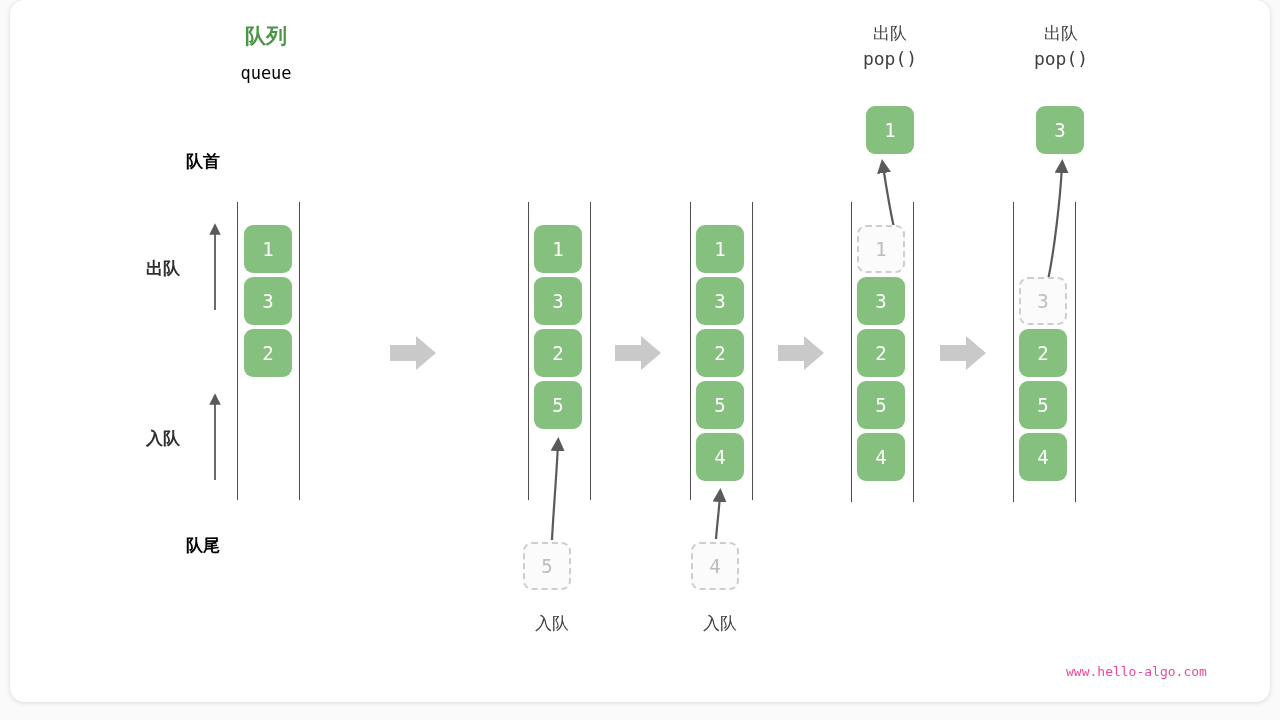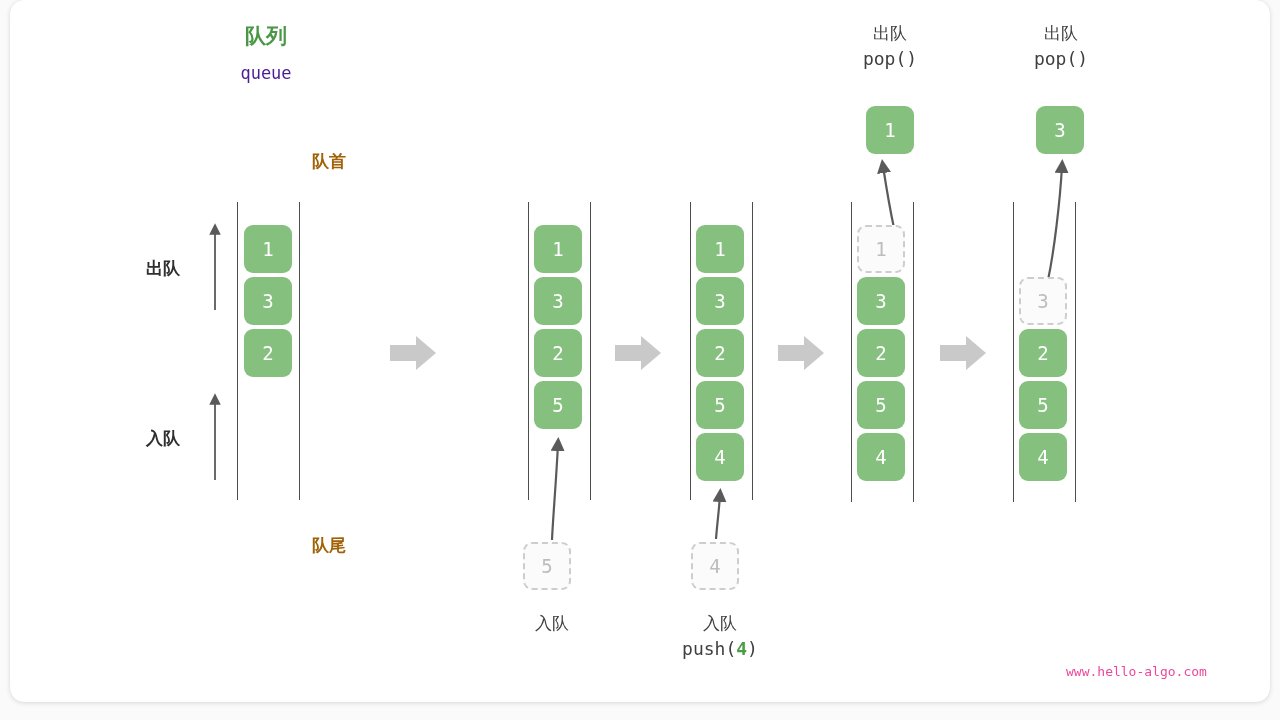--- a/index.html
+++ b/index.html
@@ -34,30 +34,30 @@
   
   .title-cn {
     font-size: 21px;
     font-weight: bold;
     color: #499645;
     text-align: center;
     white-space: nowrap;
   }
   .title-en {
     font-size: 17px;
-    color: #4c1d95;
+    color: #000000;
     text-align: center;
     white-space: nowrap;
     font-family: "DejaVu Sans Mono", "Liberation Mono", monospace;
   }
   .end-label {
     font-size: 17px;
     font-weight: bold;
-    color: #a16207;
-    text-align: right;
+    color: #000000;
+    text-align: left;
     white-space: nowrap;
   }
   .side-label {
     font-size: 17px;
     font-weight: bold;
     color: #2f2f2f;
     white-space: nowrap;
   }
   .op-label {
     text-align: center;
@@ -186,21 +186,20 @@
     <div class="abs cell filled" style="left:696px; top:441px;">4</div>
 
     <div class="abs cell ghost" style="left:691px; top:550px;">4</div>
 
     <svg class="abs" style="left:690px; top:485px;" width="70" height="70">
       <path d="M26,62 C27,48 29,34 30,18" fill="none" stroke="#5a5a5a" stroke-width="2.2" marker-end="url(#ah-curve)"></path>
     </svg>
 
     <div class="abs op-label" style="left:630px; top:620px; width:180px;">
       <span class="l1">入队</span>
-      <span class="l2"><span>push(</span><span class="num">4</span><span>)</span></span>
     </div>
 
     <svg class="abs" style="left:778px; top:342px;" width="48" height="38">
       <path d="M0,11 L26,11 L26,2 L46,19 L26,36 L26,27 L0,27 z" fill="#c9c9c9"></path>
     </svg>
 
     <div class="abs op-label" style="left:812px; top:30px; width:156px;">
       <span class="l1">出队</span>
       <span class="l2"><span>pop(</span><span class="num"></span><span>)</span></span>
     </div>

